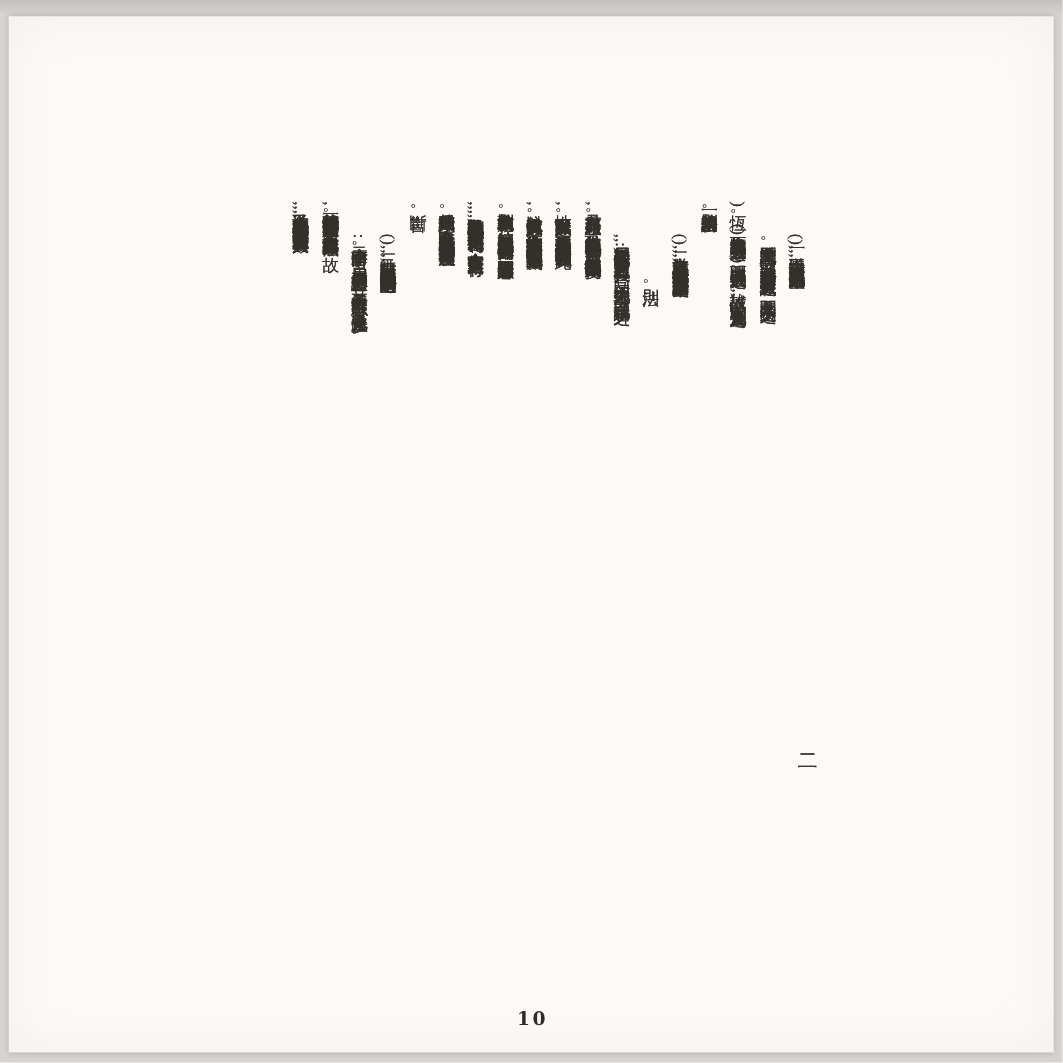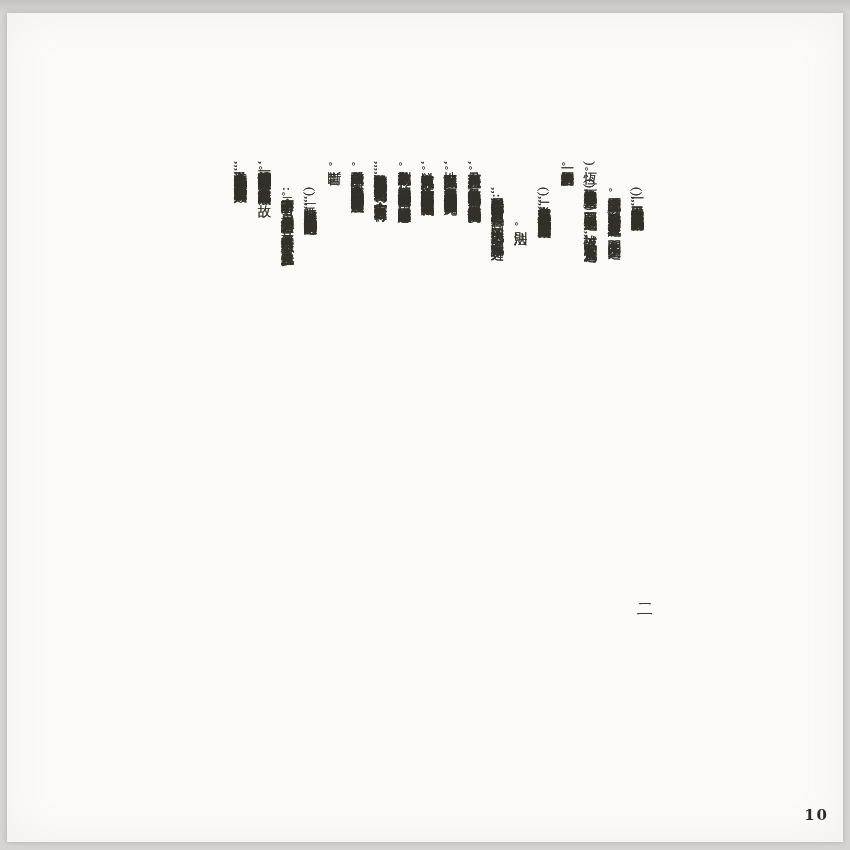--- a/index.html
+++ b/index.html
@@ -24,21 +24,21 @@
   .ind0{padding-top:0;}
   .ind1{padding-top:26px;}
   .indF{padding-top:60px;}
   .margin-marker{
     position:absolute;left:627px;top:579px;
     writing-mode:vertical-rl;
     font-size:16px;color:#3a3731;letter-spacing:1px;
     text-shadow:0 0 .5px rgba(45,42,36,.75);
   }
   .page-number{
-    position:absolute;left:0;right:14px;top:793px;text-align:right;
+    position:absolute;left:0;right:14px;top:793px;text-align:center;
     font-family:"DejaVu Serif","Liberation Serif",serif;
     font-size:15px;font-weight:bold;letter-spacing:2px;color:#2e2c28;margin-left:16px;
   }
   .top-edge{
     position:absolute;top:0;left:0;right:0;height:13px;
     background:linear-gradient(#c2c1bd,#d8d6d2);
   }
 </style>
 </head>
 <body>

